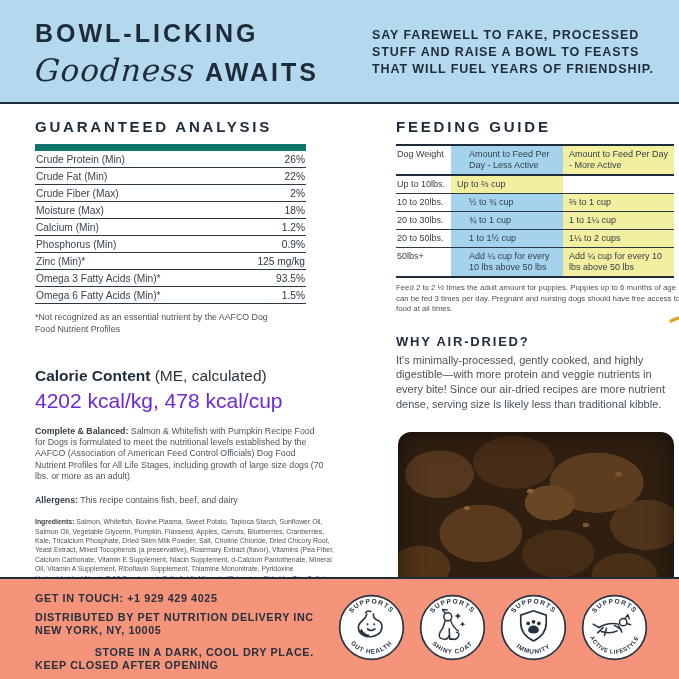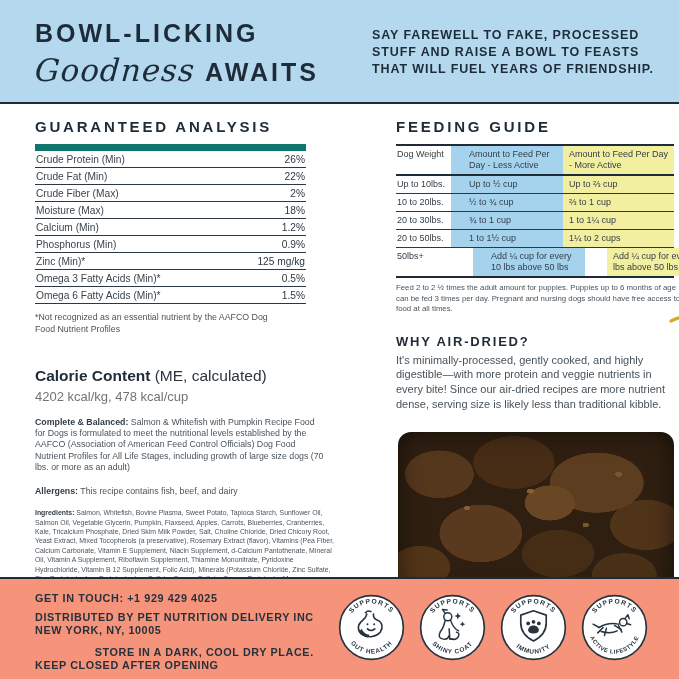--- a/index.html
+++ b/index.html
@@ -29,30 +29,30 @@
   .ga-row{display:flex;justify-content:space-between;align-items:center;
           padding:2.5px 1px;border-bottom:1.2px solid #2b3845;}
   .ga-lbl{font-size:10.2px;color:#3a454e;}
   .ga-val{font-size:10.2px;color:#2c3740;text-align:right;}
   .ga-foot{margin-top:7px;font-size:8.8px;line-height:12px;color:#49545c;width:250px;}
 
   
   .cal{margin-top:32px;}
   .cal-l1{font-size:15.5px;color:#2a353e;}
   .cal-l1 b{font-weight:bold;color:#1e2b38;}
-  .cal-l2{font-size:13px;margin-top:4px;color:#737373;}
+  .cal-l2{font-size:21px;margin-top:4px;color:#6d28d9;}
   .para{margin-top:13px;font-size:8.8px;line-height:11.2px;color:#49545c;width:290px;}
   .para b{color:#333e47;}
   .para.ing{font-size:6.9px;line-height:9.4px;width:300px;margin-top:11px;}
 
   
   .fg-table{margin-top:9px;border-top:2.5px solid #1e2b38;}
   .fg-row{display:grid;grid-template-columns:55px 112px 111px;border-bottom:1.2px solid #2b3845;}
   .fg-row.hdr-row{border-bottom:2px solid #1e2b38;}
-  .fg-row:last-child{border-bottom:2px solid #1e2b38;gap:22px;}
+  .fg-row:last-child{border-bottom:2px solid #1e2b38;}
   .fg-c{font-size:9px;line-height:11px;padding:3px 4px 3px 1px;color:#333e47;box-sizing:border-box;}
   .fg-c.blue{background:#a5d3ee;padding-left:18px;}
   .fg-c.yellow{background:#f2efa0;padding-left:6px;}
   .fg-foot{margin-top:5px;font-size:7.8px;line-height:10.5px;color:#49545c;width:292px;}
 
   
   .why-h{margin-top:19px;font-size:13px;font-weight:bold;letter-spacing:1.8px;color:#1e2b38;}
   .why-p{margin-top:4px;font-size:11px;line-height:14.8px;color:#47525a;width:270px;}
   .why-arrow{position:absolute;left:272px;top:191px;}
 
@@ -131,21 +131,21 @@
       <div class="ga-row">
           <span class="ga-lbl">Phosphorus (Min)</span>
           <span class="ga-val">0.9%</span>
         </div>
       <div class="ga-row">
           <span class="ga-lbl">Zinc (Min)*</span>
           <span class="ga-val">125 mg/kg</span>
         </div>
       <div class="ga-row">
           <span class="ga-lbl">Omega 3 Fatty Acids (Min)*</span>
-          <span class="ga-val">0.5%</span>
+          <span class="ga-val">93.5%</span>
         </div>
       <div class="ga-row">
           <span class="ga-lbl">Omega 6 Fatty Acids (Min)*</span>
           <span class="ga-val">1.5%</span>
         </div>
     </div>
     <div class="ga-foot">*Not recognized as an essential nutrient by the AAFCO Dog Food Nutrient Profiles</div>
 
     <div class="cal">
       <div class="cal-l1"><b>Calorie Content</b><span> (ME, calculated)</span></div>
@@ -162,21 +162,20 @@
   <div class="col-right">
     <h2 class="sec-h">FEEDING GUIDE</h2>
     <div class="fg-table">
       <div class="fg-row hdr-row">
         <div class="fg-c">Dog Weight</div>
         <div class="fg-c blue">Amount to Feed Per Day - Less Active</div>
         <div class="fg-c yellow">Amount to Feed Per Day - More Active</div>
       </div>
       <div class="fg-row">
         <div class="fg-c">Up to 10lbs.</div>
-        <div class="fg-c blue">Up to ½ cup</div>
         <div class="fg-c yellow">Up to ⅔ cup</div>
       </div>
       <div class="fg-row">
         <div class="fg-c">10 to 20lbs.</div>
         <div class="fg-c blue">½ to ¾ cup</div>
         <div class="fg-c yellow">⅔ to 1 cup</div>
       </div>
       <div class="fg-row">
         <div class="fg-c">20 to 30lbs.</div>
         <div class="fg-c blue">¾ to 1 cup</div>

